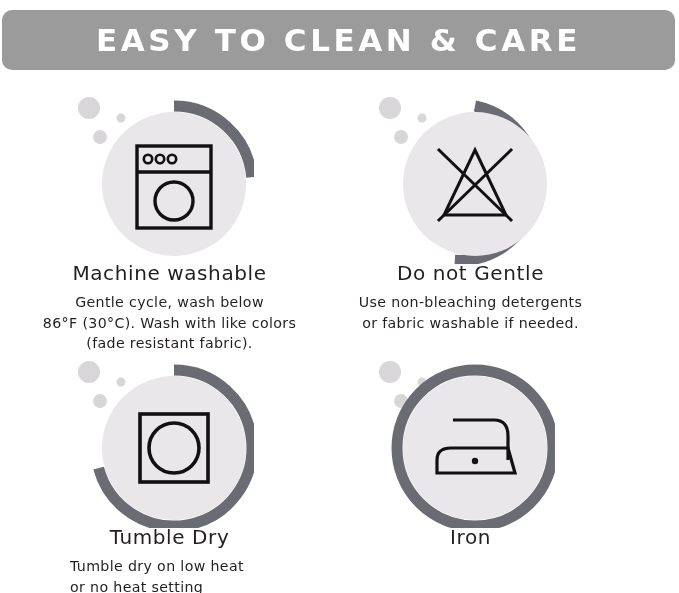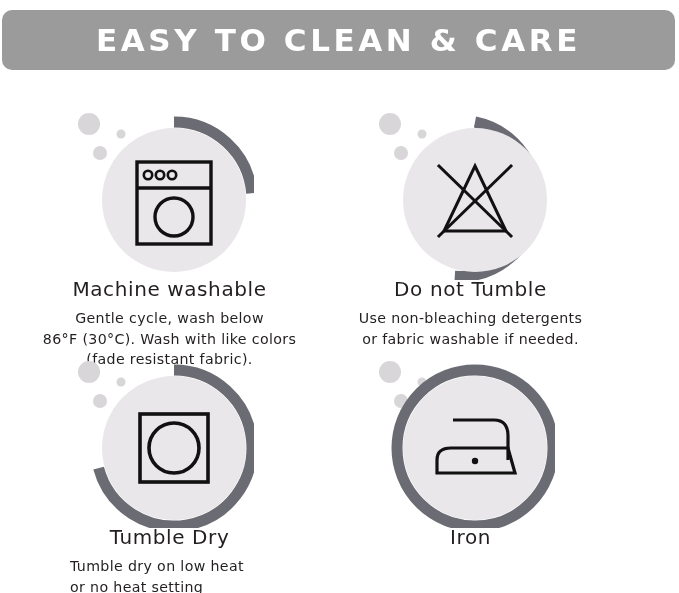--- a/index.html
+++ b/index.html
@@ -49,21 +49,21 @@
     left: 0;
     top: 76px;
     width: 679px;
     height: 517px;
   }
   .care-card {
     position: absolute;
     width: 339px;
     height: 258px;
   }
-  .card-r0 { top: 16px; }
+  .card-r0 { top: 0px; }
   .card-r1 { top: 264px; }
   .card-c0 { left: 0px; }
   .card-c1 { left: 301px; }
 
   
   .icon-badge {
     position: absolute;
     left: 74px;
     top: 8px;
     width: 180px;
@@ -176,21 +176,21 @@
         </svg>
         <svg class="icon-glyph" viewBox="0 0 180 180">
           <g fill="none" stroke="#111111" stroke-width="3" stroke-linecap="square">
             <path d="M 100 66 L 131 131 L 69 131 Z"></path>
             <line x1="64" y1="66" x2="136" y2="136"></line>
             <line x1="136" y1="66" x2="64" y2="136"></line>
           </g>
         </svg>
       </div>
       <div class="card-text">
-        <p class="card-title">Do not Tumble</p>
+        <p class="card-title">Do not Gentle</p>
         <p class="card-desc">Use non-bleaching detergents
 or fabric washable if needed.</p>
       </div>
     </div>
 
     <div class="care-card card-r1 card-c0">
       <div class="icon-badge">
         <svg class="badge-svg" viewBox="0 0 180 180">
           <circle cx="15" cy="24" r="11" fill="#d8d6d8"></circle>
           <circle cx="47" cy="34" r="4.5" fill="#d8d6d8"></circle>

